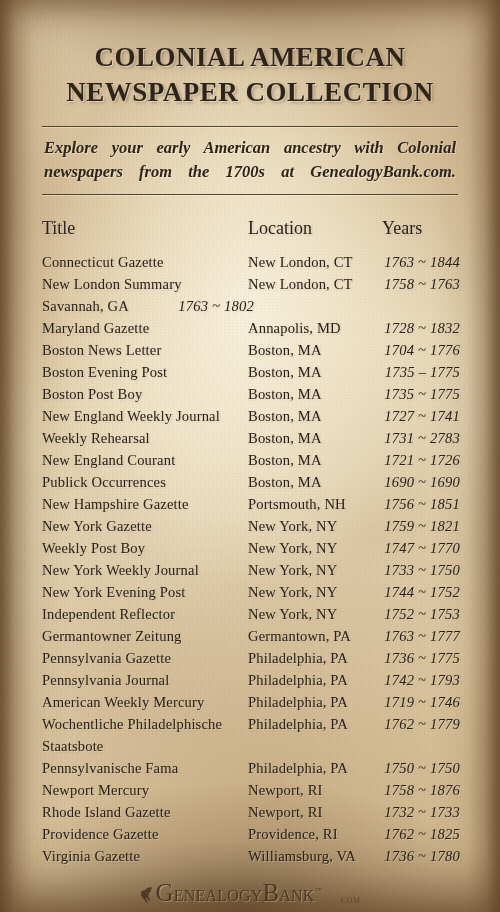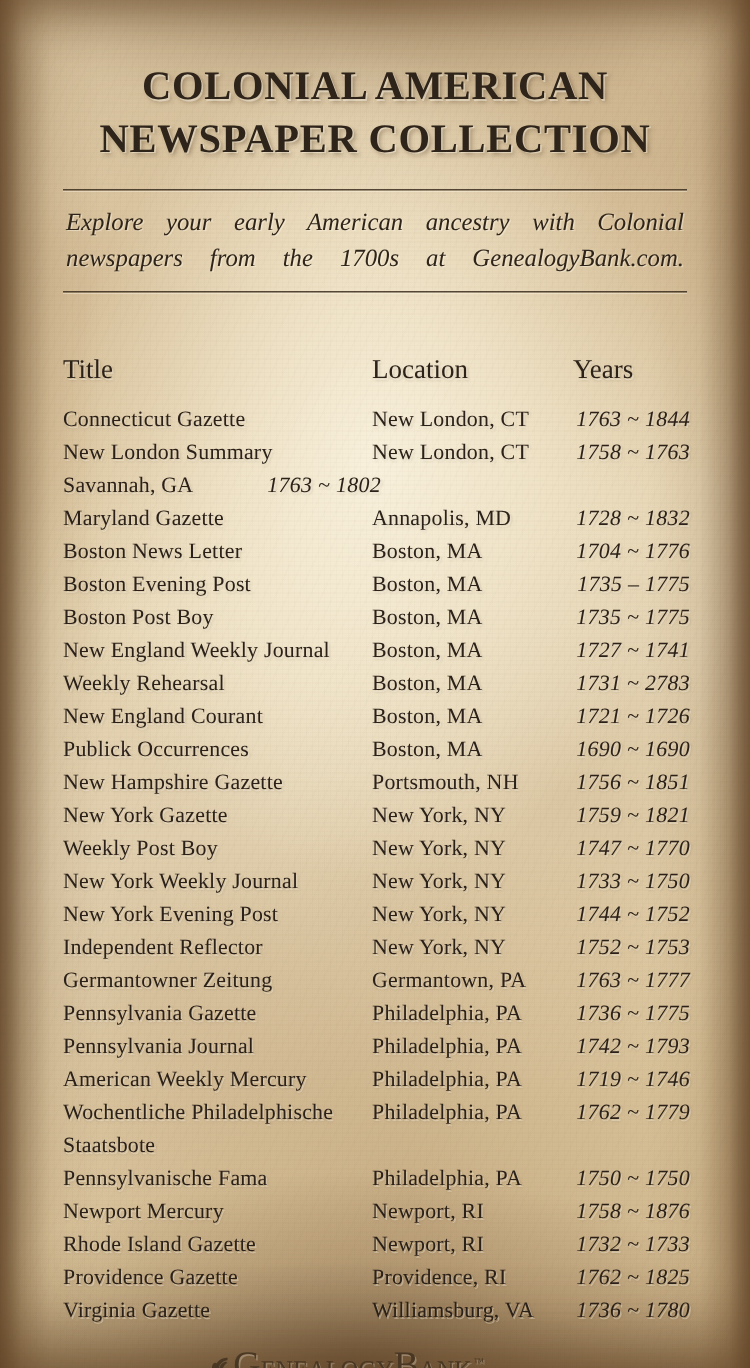--- a/index.html
+++ b/index.html
@@ -92,25 +92,26 @@
 
   .tagline {
     font-style: italic;
     font-size: 16.5px;
     line-height: 1.42;
     padding: 9px 2px 3px 2px;
     color: #2e2419;
     text-shadow: 1px 1px 0 rgba(255,250,235,0.40);
     text-align: justify;
     text-align-last: justify;
+    font-weight: bold;
   }
 
   
   .table {
-    margin-top: 40px;
+    margin-top: 22px;
   }
   .row {
     display: flex;
     align-items: baseline;
     line-height: 22px;
     white-space: nowrap;
   }
   .col-title    { width: 206px; flex: 0 0 206px; }
   .col-location { width: 134px; flex: 0 0 134px; }
   .col-years    { width: 78px;  flex: 0 0 78px; }

